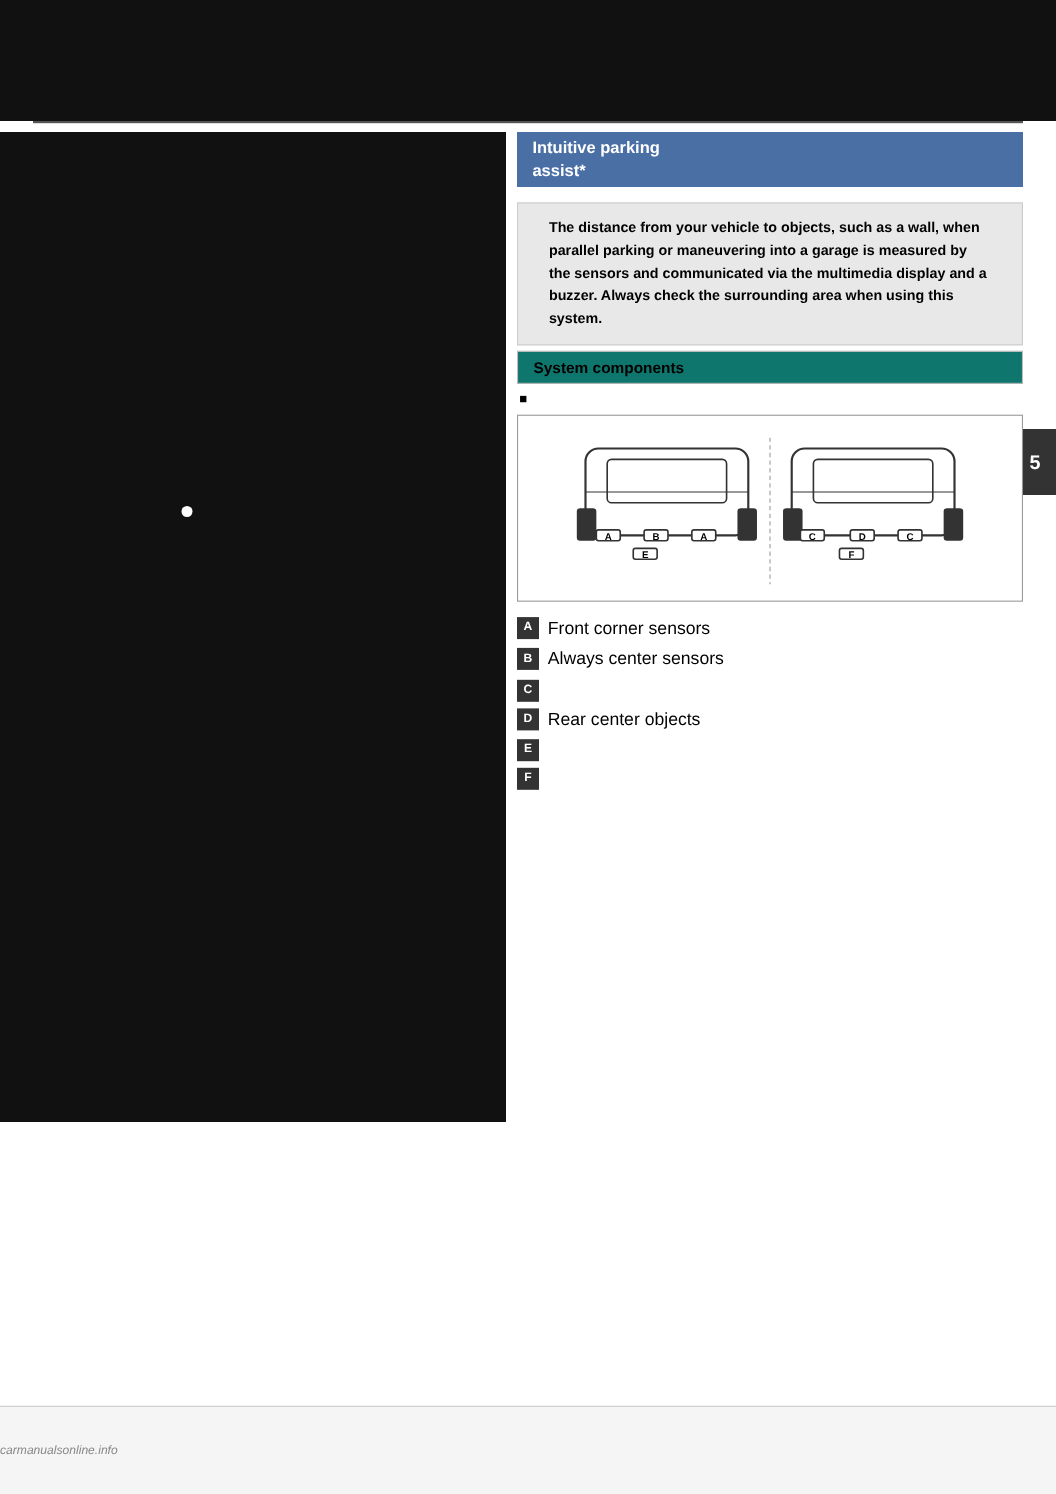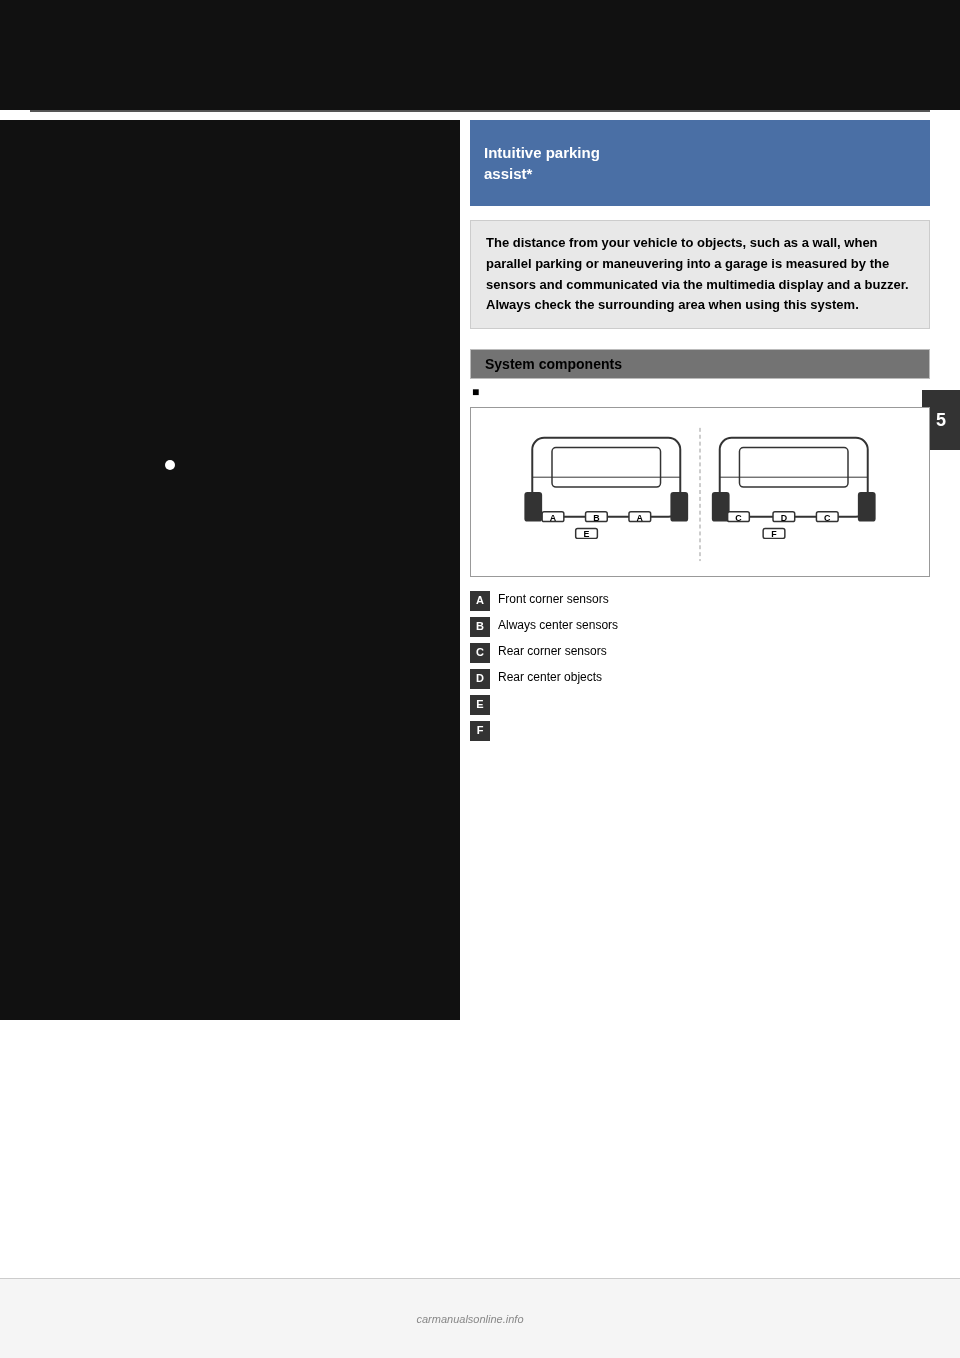--- a/index.html
+++ b/index.html
@@ -84,41 +84,41 @@
       position: absolute;
       top: 120px;
       left: 470px;
       width: 460px;
     }
 
     
     .title-box {
       background: #4a6fa5;
       color: #fff;
-      padding: 22px 14px;
+      padding: 4px 14px;
       margin-bottom: 14px;
       font-size: 15px;
       font-weight: bold;
       line-height: 1.4;
     }
 
     
     .info-box {
       background: #e8e8e8;
       border: 1px solid #ccc;
-      padding: 12px 15px;
-      margin-bottom: 20px;
+      padding: 12px 28px;
+      margin-bottom: 5px;
       font-size: 13px;
       font-weight: bold;
       line-height: 1.6;
     }
 
     
     .section-header {
-      background: #737373;
+      background: #0f766e;
       border: 1px solid #bbb;
       padding: 6px 14px;
       font-size: 14px;
       font-weight: bold;
       margin-bottom: 6px;
     }
 
     .section-subtext {
       font-size: 12px;
       margin-bottom: 8px;
@@ -158,36 +158,36 @@
       background: #333;
       color: #fff;
       font-size: 11px;
       font-weight: bold;
       margin-right: 8px;
       flex-shrink: 0;
     }
 
     .label-text {
       flex: 1;
-      font-size: 12px;
+      font-size: 16px;
       line-height: 1.4;
     }
 
     
     .bottom-bar {
       position: absolute;
       bottom: 0;
       left: 0;
       width: 960px;
       height: 80px;
       background: #f5f5f5;
       border-top: 1px solid #ccc;
       display: flex;
       align-items: center;
-      justify-content: center;
+      justify-content: flex-start;
       padding-right: 20px;
     }
 
     .watermark {
       font-size: 11px;
       color: #888;
       font-style: italic;
     }
   </style>
 </head>
@@ -283,21 +283,20 @@
         <div class="label-text">Front corner sensors</div>
       </div>
 
       <div class="label-row">
         <div class="label-badge">B</div>
         <div class="label-text">Always center sensors</div>
       </div>
 
       <div class="label-row">
         <div class="label-badge">C</div>
-        <div class="label-text">Rear corner sensors</div>
       </div>
 
       <div class="label-row">
         <div class="label-badge">D</div>
         <div class="label-text">Rear center objects</div>
       </div>
 
       <div class="label-row">
         <div class="label-badge">E</div>
       </div>

